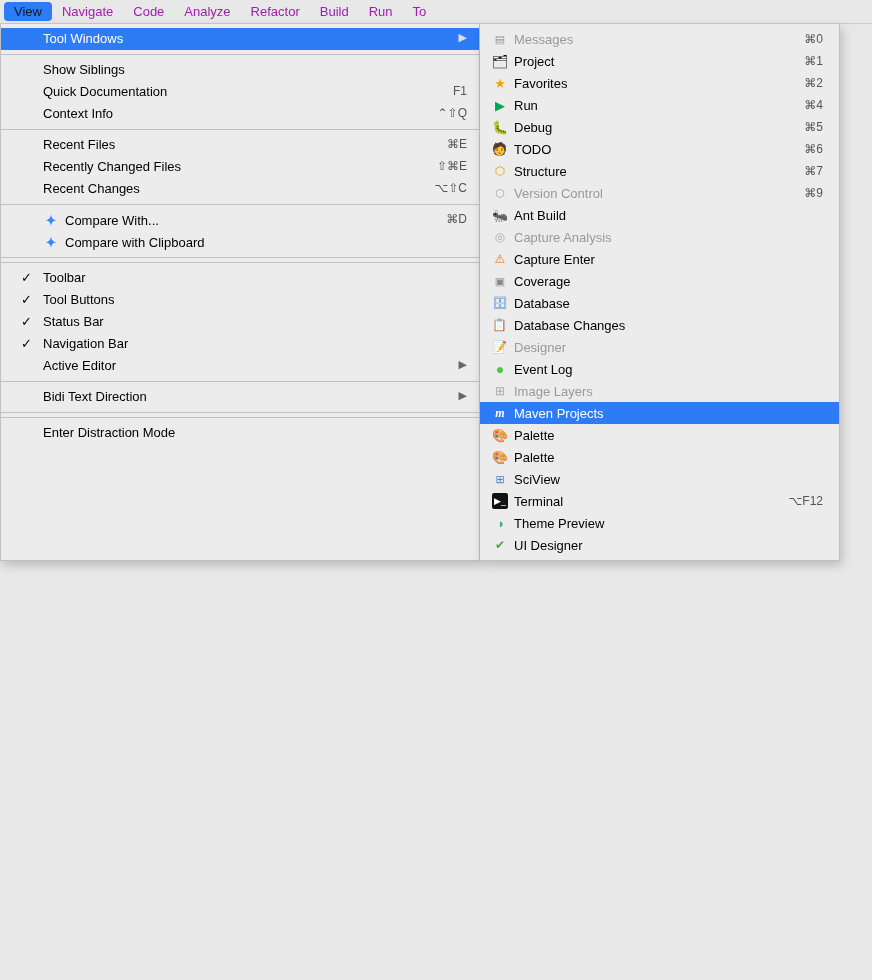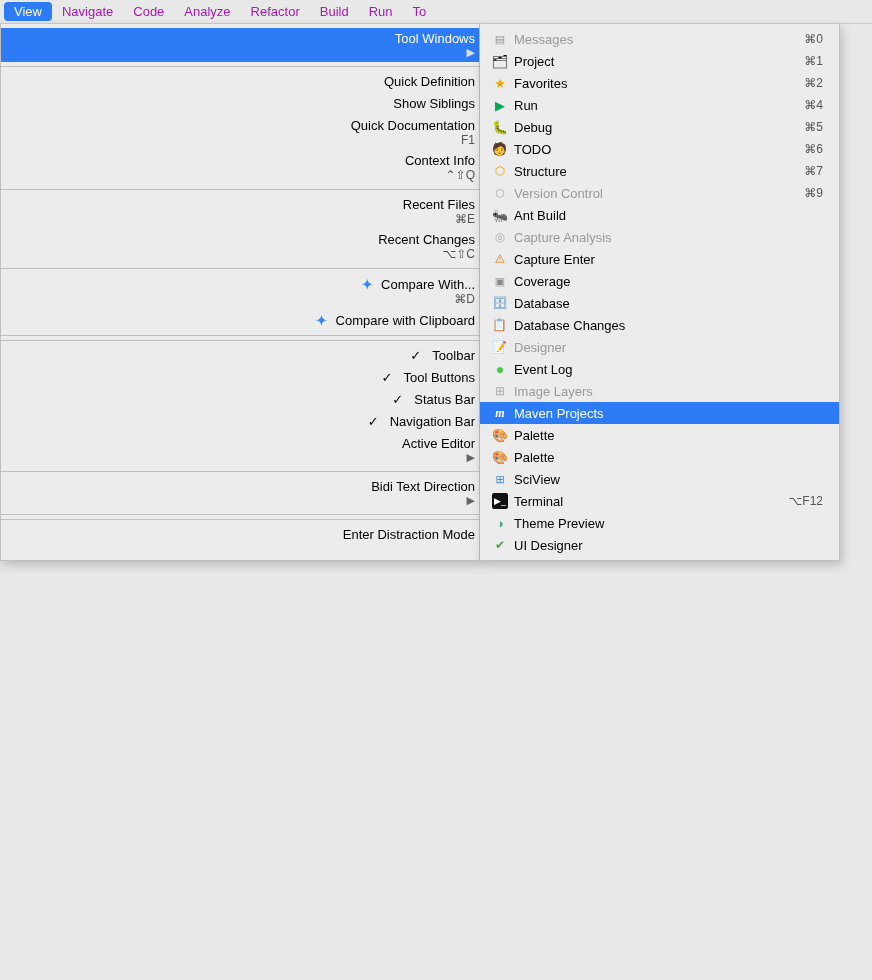--- a/index.html
+++ b/index.html
@@ -26,21 +26,21 @@
     }
     .menubar-item {
       padding: 2px 10px;
       border-radius: 4px;
       cursor: default;
       font-size: 13px;
       color: #a21caf;
     }
     .menubar-item.active {
       background: #2d7cf6;
-      color: #fef9c3;
+      color: #0f172a;
     }
 
     
     .dropdown-container {
       position: absolute;
       top: 24px;
       left: 0;
       display: flex;
       flex-direction: row;
     }
@@ -50,27 +50,26 @@
       background: #ececec;
       width: 480px;
       border: 1px solid #c0c0c0;
       border-top: none;
       box-shadow: 2px 4px 10px rgba(0,0,0,0.2);
       padding: 4px 0;
     }
 
     .menu-item {
       display: flex;
-      align-items: flex-end;
+      align-items: flex-start;
       justify-content: space-between;
-      padding: 3px 4px 3px 20px;
+      padding: 3px 12px 3px 20px;
       cursor: default;
       color: #000;
       min-height: 22px;
-      flex-direction: column;
     }
     .menu-item.highlighted {
       background: #2d7cf6;
       color: #fff;
     }
     .menu-item .item-left {
       display: flex;
       align-items: center;
       gap: 6px;
     }
@@ -185,26 +184,20 @@
       <div class="item-right">
         <span class="arrow">▶</span>
       </div>
     </div>
 
     <div class="divider"></div>
 
     <div class="menu-item">
       <div class="item-left">
         <span class="checkmark"> </span>
-        <span>Quick Definition</span>
-      </div>
-    </div>
-    <div class="menu-item">
-      <div class="item-left">
-        <span class="checkmark"> </span>
         <span>Show Siblings</span>
       </div>
     </div>
     <div class="menu-item">
       <div class="item-left">
         <span class="checkmark"> </span>
         <span>Quick Documentation</span>
       </div>
       <div class="item-right">
           <span class="kbd">F1</span>
@@ -222,20 +215,29 @@
 
     <div class="divider"></div>
 
     <div class="menu-item">
       <div class="item-left">
         <span class="checkmark"> </span>
         <span>Recent Files</span>
       </div>
       <div class="item-right">
           <span class="kbd">⌘E</span>
+        </div>
+    </div>
+    <div class="menu-item">
+      <div class="item-left">
+        <span class="checkmark"> </span>
+        <span>Recently Changed Files</span>
+      </div>
+      <div class="item-right">
+          <span class="kbd">⇧⌘E</span>
         </div>
     </div>
     <div class="menu-item">
       <div class="item-left">
         <span class="checkmark"> </span>
         <span>Recent Changes</span>
       </div>
       <div class="item-right">
           <span class="kbd">⌥⇧C</span>
         </div>

